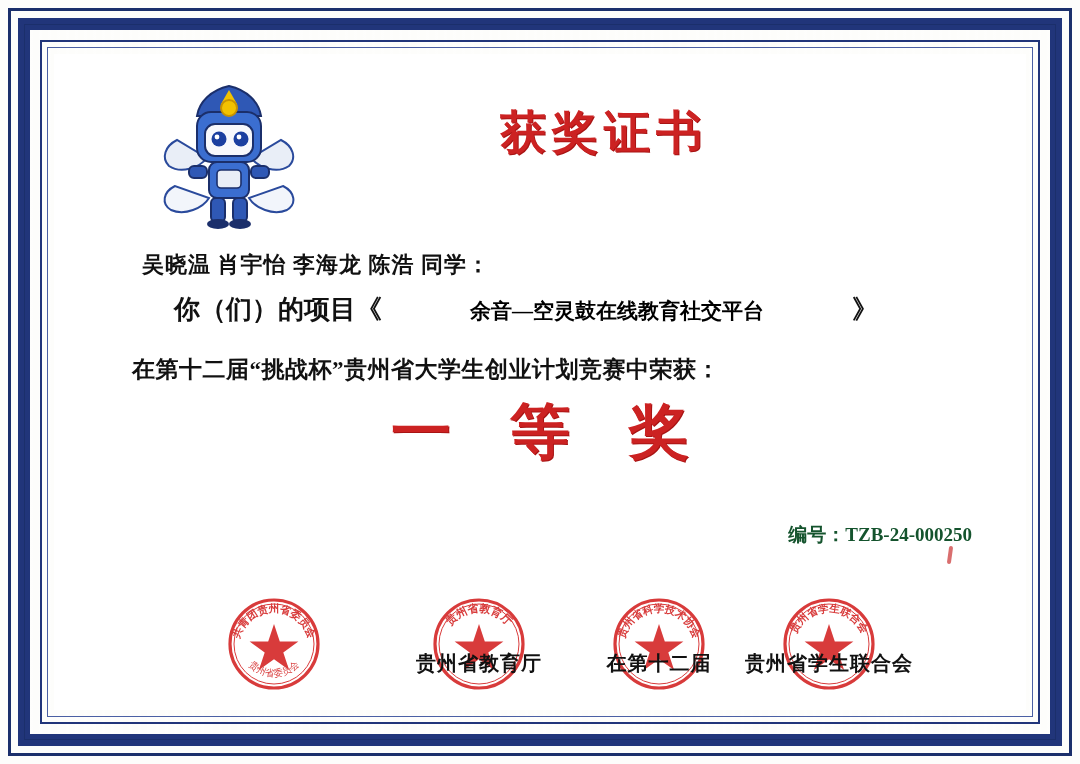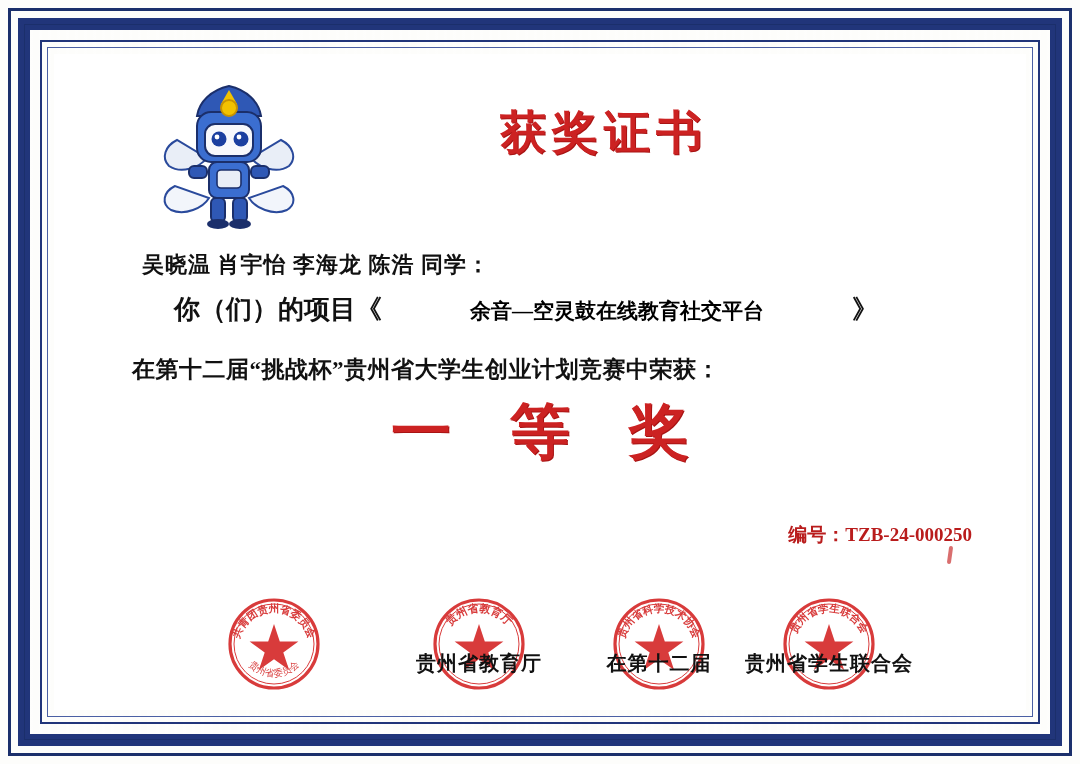--- a/index.html
+++ b/index.html
@@ -184,21 +184,21 @@
     color: #111111;
     font-weight: bold;
     letter-spacing: 1px;
   }
 
   .serial {
     position: absolute;
     right: 54px;
     top: 468px;
     font-size: 19px;
-    color: #b91c1c;
+    color: #14532d;
     font-weight: bold;
     font-family: "Liberation Serif", serif;
   }
 
   
   .issuers {
     position: absolute;
     left: 120px;
     right: 70px;
     top: 520px;

